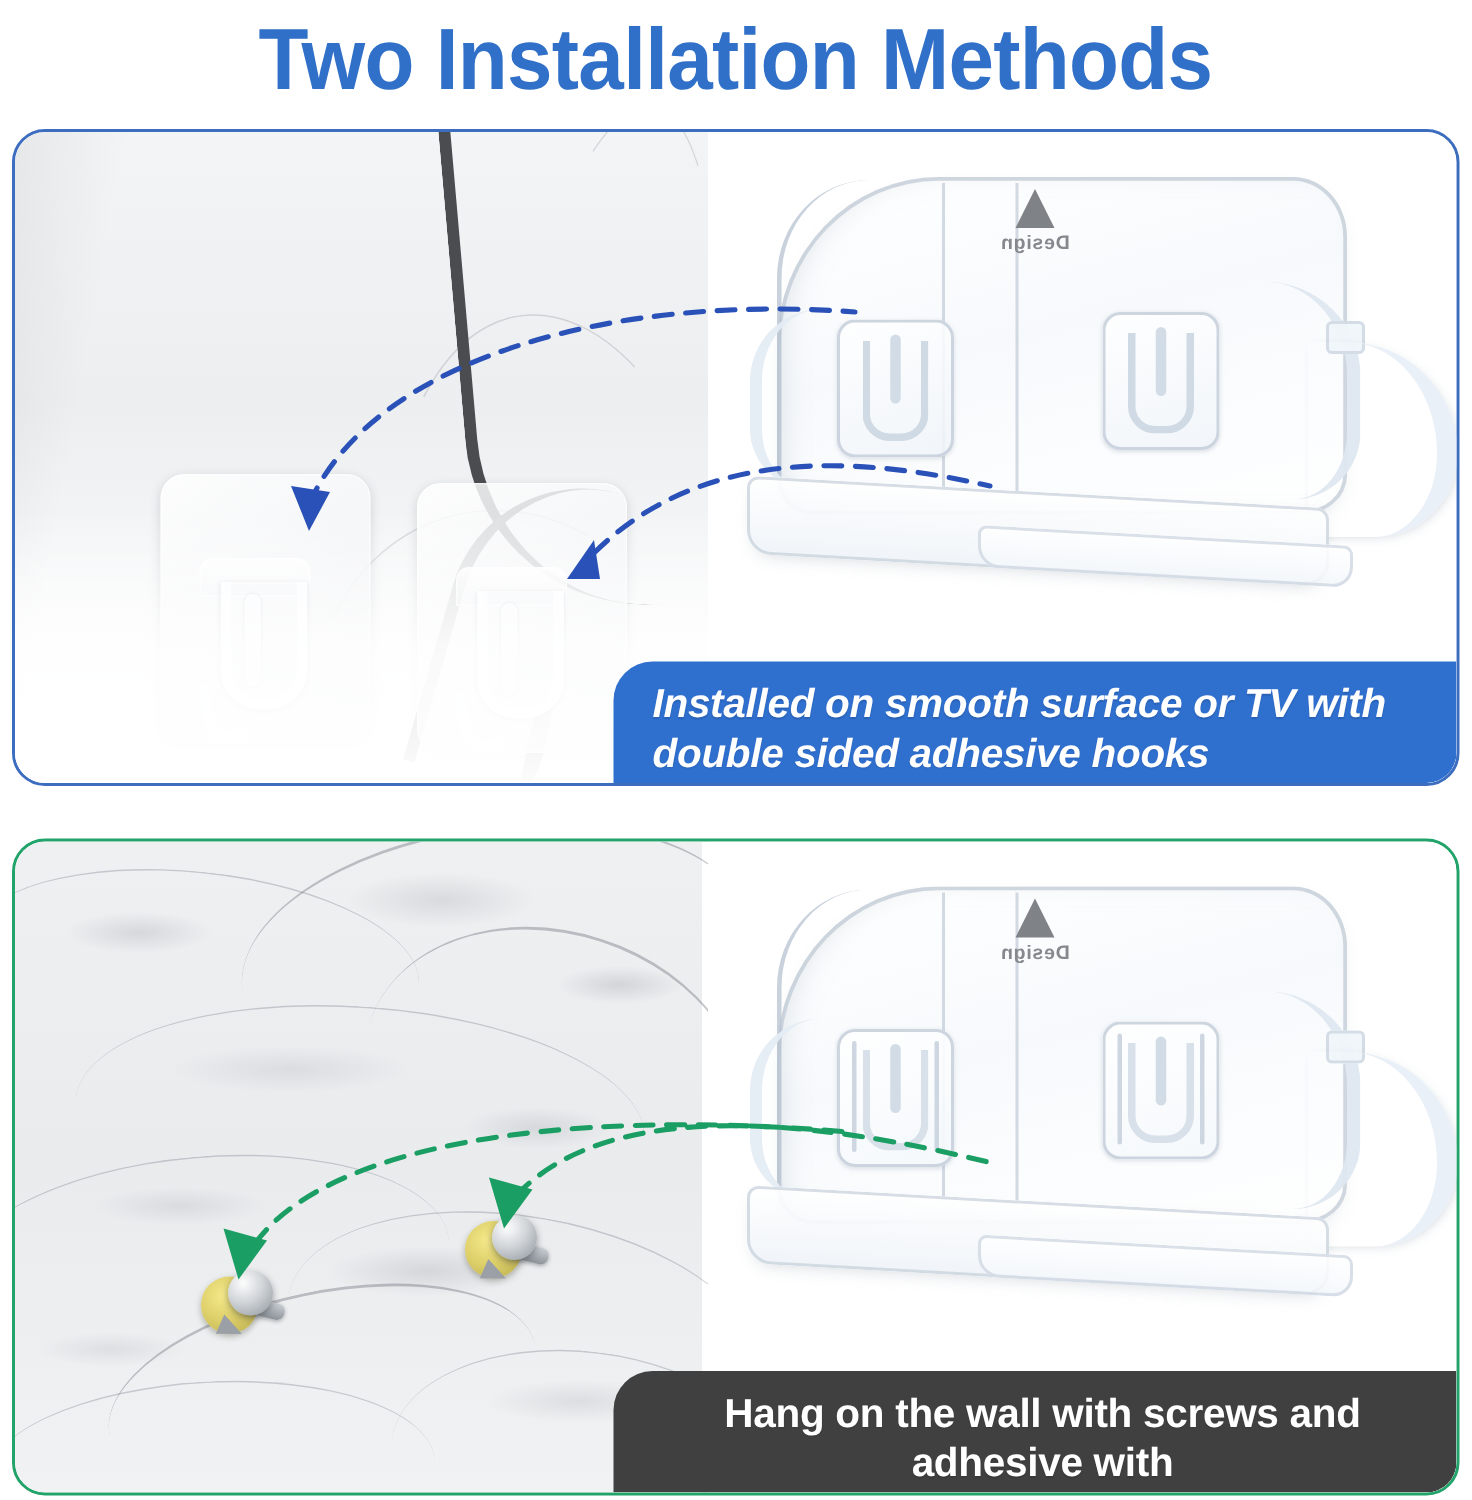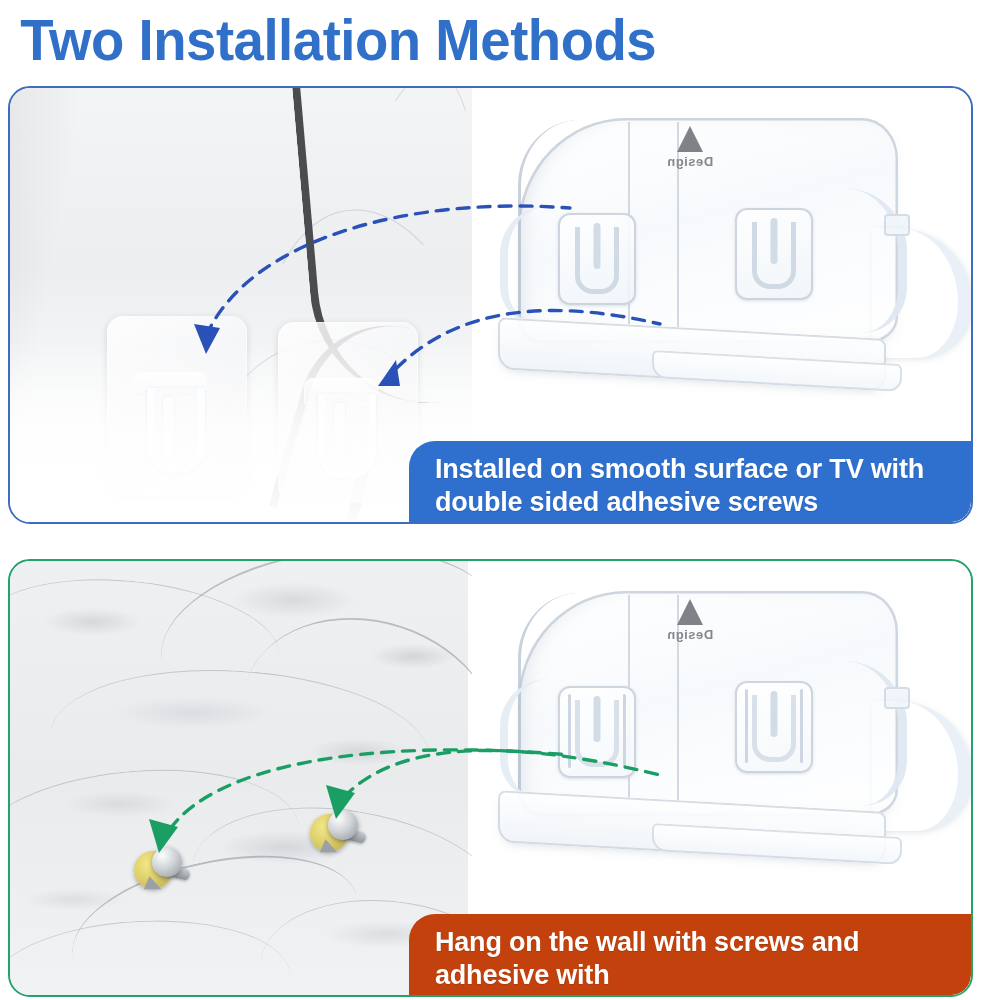--- a/index.html
+++ b/index.html
@@ -15,20 +15,21 @@
     position: relative;
   }
 
   
   .title-bar {
     position: absolute;
     left: 0; top: 0;
     width: 981px; height: 80px;
     display: flex;
     align-items: center;
+    justify-content: center;
   }
   .title-text {
     font-family: "Liberation Sans", sans-serif;
     font-weight: bold;
     font-size: 58px;
     letter-spacing: -0.5px;
     color: #3170c8;
     transform: scaleX(0.94);
     white-space: nowrap;
     line-height: 1;
@@ -352,24 +353,26 @@
     font-family: "Liberation Sans", sans-serif;
     font-weight: bold;
     font-size: 27px;
     line-height: 1.24;
     letter-spacing: -0.2px;
     text-shadow: 0 1px 1px rgba(0,0,0,.12);
   }
   .caption-1 {
     left: 399px; top: 353px; right: 0; bottom: 0;
     background: #2f6fce;
+    font-style: italic;
   }
   .caption-2 {
     left: 399px; top: 353px; right: 0; bottom: 0;
-    background: #c2410c;
+    background: #404040;
+    text-align: center;
   }
   .caption .line { display: block; white-space: nowrap; }
   .caption .line2 { white-space: normal; }
 </style>
 </head>
 <body>
 
 <div class="title-bar">
   <div class="title-text">Two Installation Methods</div>
 </div>
@@ -436,21 +439,21 @@
 
     <svg class="arrows" viewBox="0 0 961 434">
       <path d="M 196 248 C 240 150 400 108 560 120" fill="none" stroke="#2a51b8" stroke-width="3.4" stroke-dasharray="12 9" stroke-linecap="round"></path>
       <polygon points="196,266 184,236 210,240" fill="#2a51b8"></polygon>
       <path d="M 372 296 C 430 226 520 206 650 236" fill="none" stroke="#2a51b8" stroke-width="3.4" stroke-dasharray="12 9" stroke-linecap="round"></path>
       <polygon points="368,298 386,272 390,298" fill="#2a51b8"></polygon>
     </svg>
 
     <div class="caption caption-1">
       <span class="line">Installed on smooth surface or TV with</span>
-      <span class="line line2">double sided adhesive screws</span>
+      <span class="line line2">double sided adhesive hooks</span>
     </div>
 
   </div>
 </div>
 
 <div class="panel panel-2">
   <div class="panel-inner">
 
     <div class="photo-marble">
       <div class="vein" style="left:-30px; top:20px;  width:300px; height:120px; transform:rotate(6deg);"></div>

